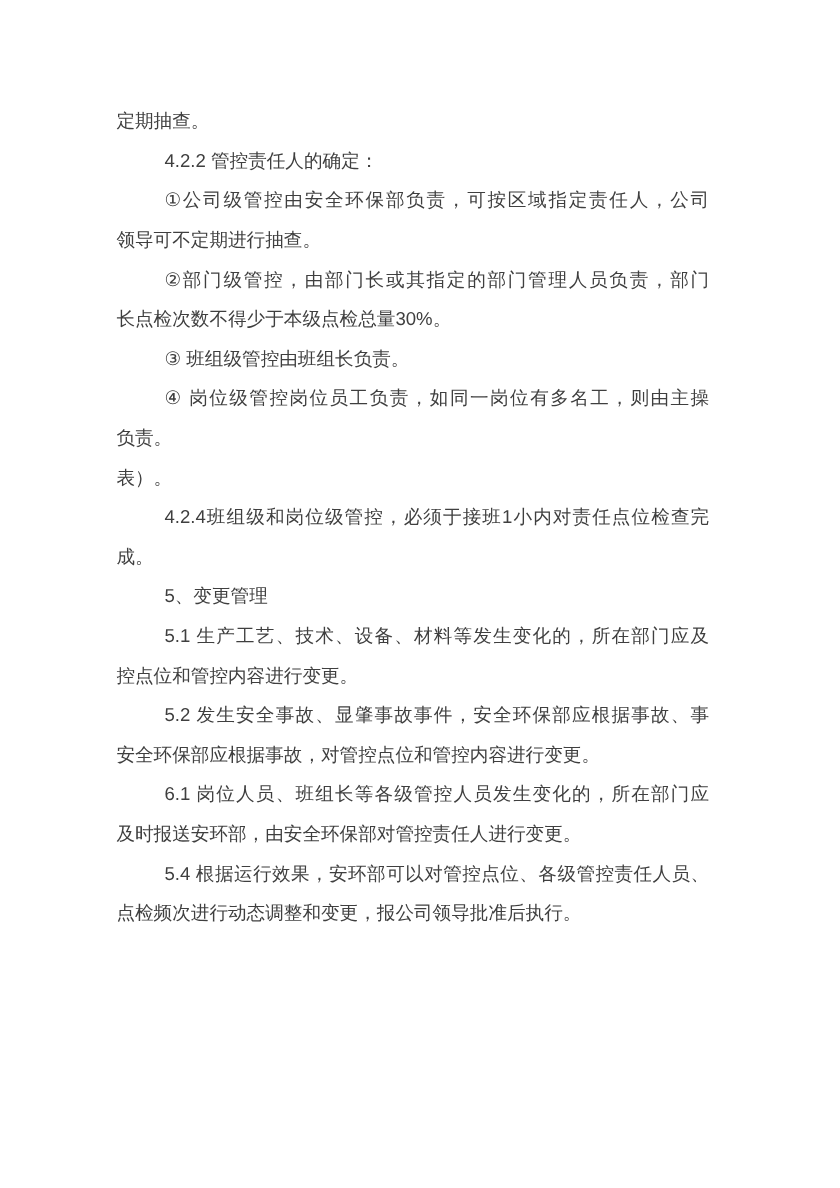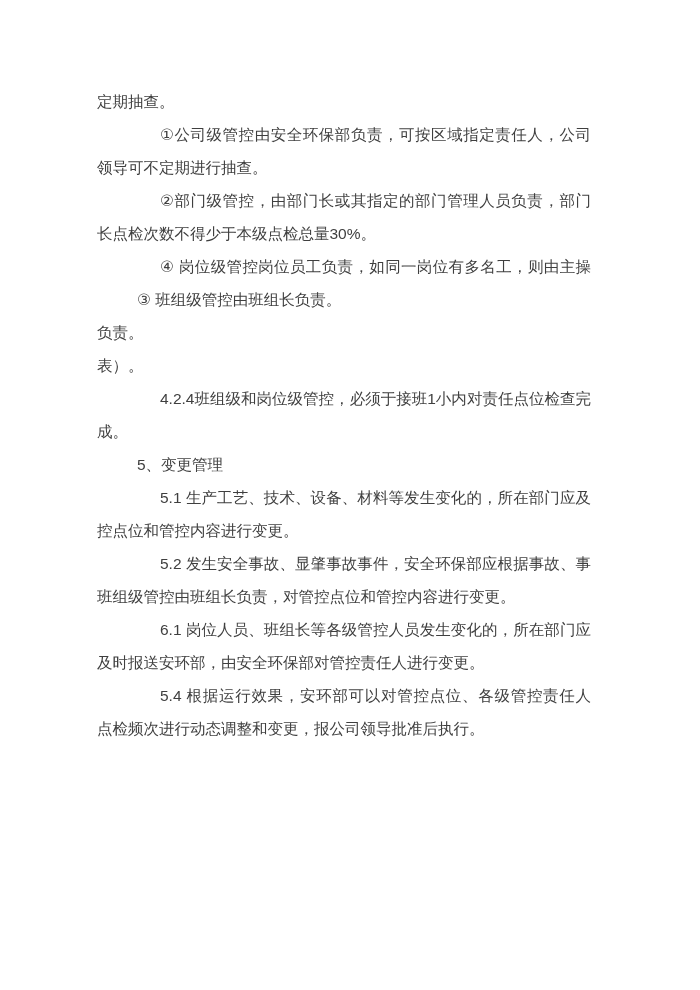--- a/index.html
+++ b/index.html
@@ -29,21 +29,20 @@
   .line {
     height: 33px;
     overflow: hidden;
     white-space: nowrap;
     text-align: left;
   }
   .line.fill {
     white-space: normal;
     text-align: justify;
     text-align-last: justify;
-    margin-left: 23px;
   }
   .line.indent {
     text-indent: 40px;
   }
   .footer {
     position: absolute;
     left: 0;
     right: 0;
     top: 905px;
     text-align: center;
@@ -51,34 +50,35 @@
     line-height: 20px;
     color: #4f4f4f;
   }
 </style>
 </head>
 <body>
 
 <div class="page">
   <div class="text-block">
     <div class="line">定期抽查。</div>
+    <div class="line indent">4.2.2 管控责任人的确定：</div>
     <div class="line indent fill">①公司级管控由安全环保部负责，可按区域指定责任人，公司</div>
     <div class="line">领导可不定期进行抽查。</div>
     <div class="line indent fill">②部门级管控，由部门长或其指定的部门管理人员负责，部门</div>
     <div class="line">长点检次数不得少于本级点检总量30%。</div>
+    <div class="line indent">③ 班组级管控由班组长负责。</div>
     <div class="line indent fill">④ 岗位级管控岗位员工负责，如同一岗位有多名工，则由主操</div>
-    <div class="line indent">③ 班组级管控由班组长负责。</div>
     <div class="line">负责。</div>
     <div class="line">表）。</div>
     <div class="line indent fill">4.2.4班组级和岗位级管控，必须于接班1小内对责任点位检查完</div>
     <div class="line">成。</div>
     <div class="line indent">5、变更管理</div>
     <div class="line indent fill">5.1 生产工艺、技术、设备、材料等发生变化的，所在部门应及</div>
     <div class="line">控点位和管控内容进行变更。</div>
     <div class="line indent fill">5.2 发生安全事故、显肇事故事件，安全环保部应根据事故、事</div>
-    <div class="line">班组级管控由班组长负责，对管控点位和管控内容进行变更。</div>
+    <div class="line">安全环保部应根据事故，对管控点位和管控内容进行变更。</div>
     <div class="line indent fill">6.1 岗位人员、班组长等各级管控人员发生变化的，所在部门应</div>
     <div class="line">及时报送安环部，由安全环保部对管控责任人进行变更。</div>
     <div class="line indent fill">5.4 根据运行效果，安环部可以对管控点位、各级管控责任人员、</div>
     <div class="line">点检频次进行动态调整和变更，报公司领导批准后执行。</div>
   </div>
   <div class="footer">4</div>
 </div>
 
 </body></html>

